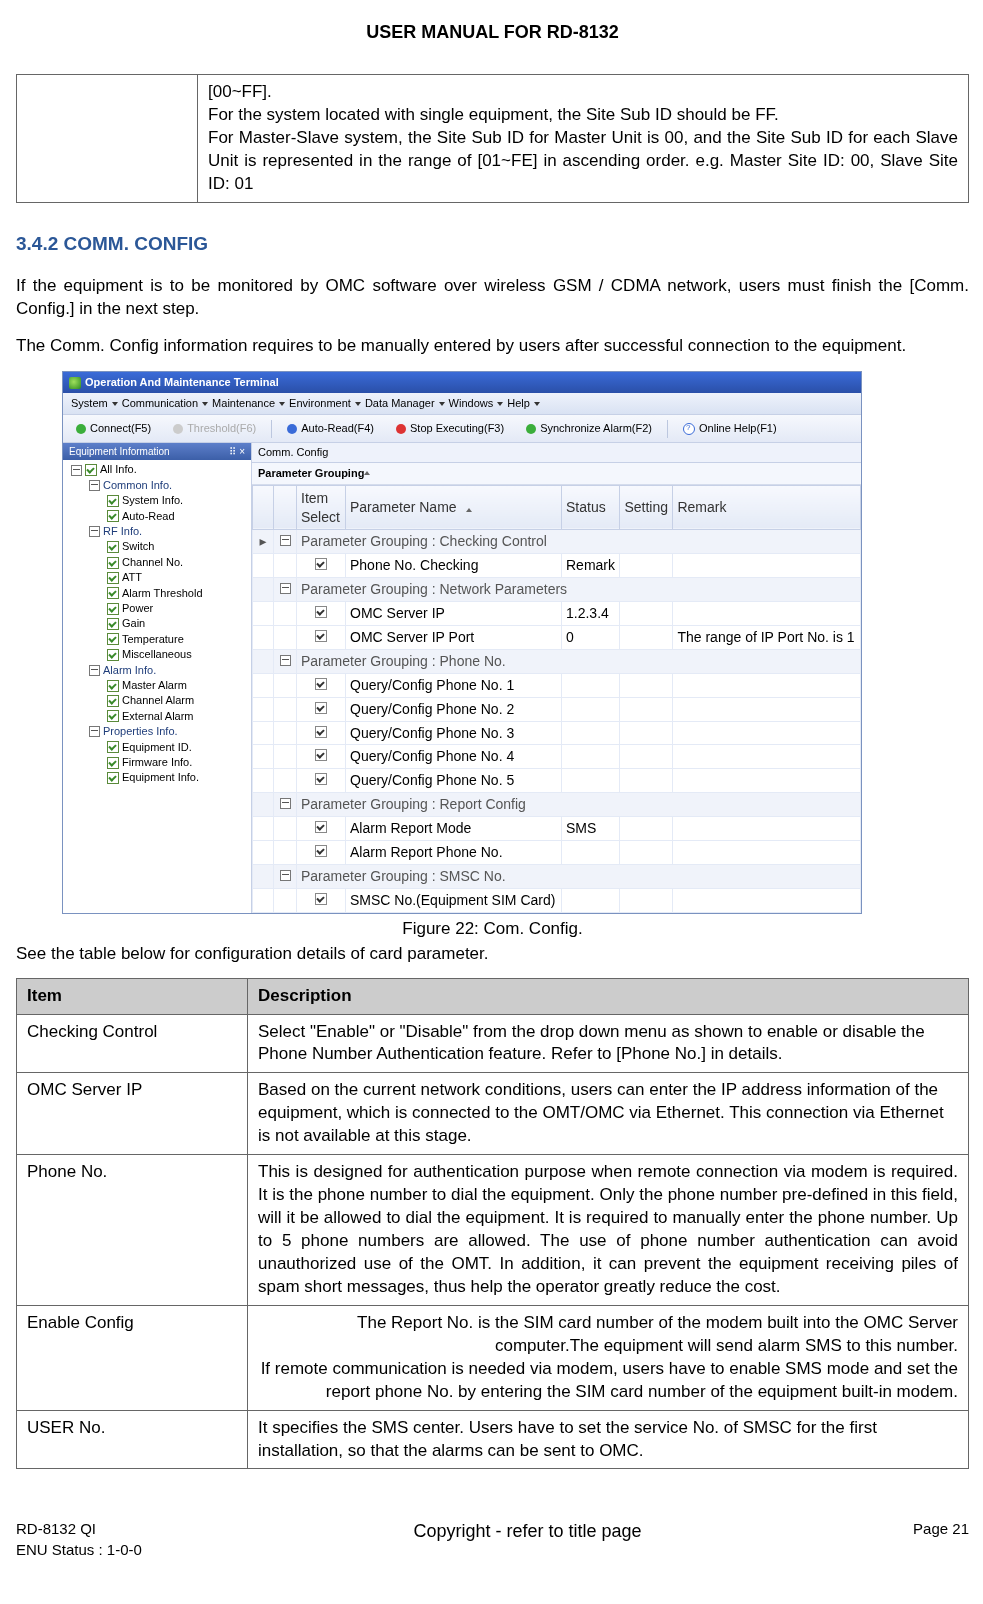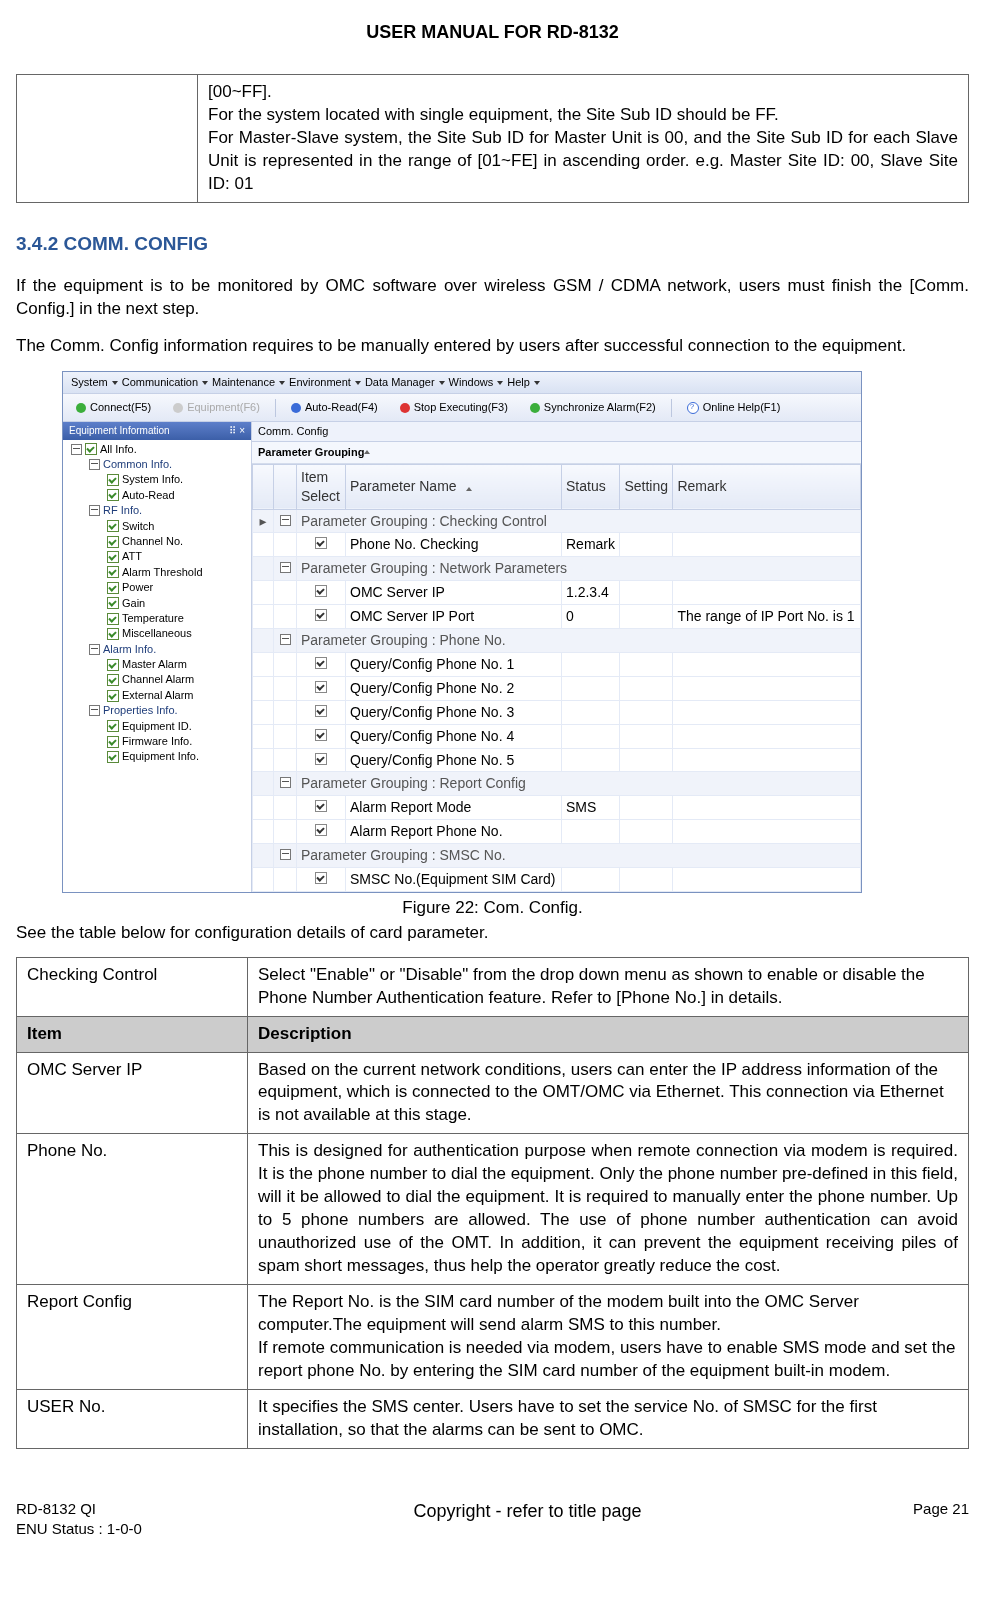--- a/index.html
+++ b/index.html
@@ -202,37 +202,41 @@
 </tbody>
   </table>
 
 <div class="section-heading">3.4.2  COMM. CONFIG</div>
 
 <p class="body-p">If the equipment is to be monitored by OMC software over wireless GSM / CDMA network, users must finish the [Comm. Config.] in the next step.</p>
 <p class="body-p">The Comm. Config information requires to be manually entered by users after successful connection to the equipment.</p>
 
 <div class="figure-box">
   <div class="app-window">
+    <div class="titlebar">
+      <span class="win-icon"></span>
+      <span>Operation And Maintenance Terminal</span>
+    </div>
     <div class="menubar">
       <span>System</span>
       <span>Communication</span>
       <span>Maintenance</span>
       <span>Environment</span>
       <span>Data Manager</span>
       <span>Windows</span>
       <span>Help</span>
     </div>
     <div class="toolbar">
       <span class="tb-btn">
           <span class="dot green"></span>
           <span>Connect(F5)</span>
         </span>
       <span class="tb-btn disabled">
           <span class="dot" style="background:#ccc"></span>
-          <span>Equipment(F6)</span>
+          <span>Threshold(F6)</span>
         </span>
       <span class="tb-sep"></span>
       <span class="tb-btn">
           <span class="dot blue"></span>
           <span>Auto-Read(F4)</span>
         </span>
       <span class="tb-btn">
           <span class="dot red"></span>
           <span>Stop Executing(F3)</span>
         </span>
@@ -487,38 +491,38 @@
     </div>
   </div>
 </div>
 
 <div class="figure-caption">Figure 22: Com. Config.</div>
 <p class="after-fig">See the table below for configuration details of card parameter.</p>
 
 <table class="bordered param-table">
   <tbody>
       <tr>
+    <th>Item</th>
+    <th>Description</th>
+  </tr>
+  <tr>
     <td>Checking Control</td>
     <td style="white-space:pre-line;">Select "Enable" or "Disable" from the drop down menu as shown to enable or disable the Phone Number Authentication feature. Refer to [Phone No.] in details.</td>
-  </tr>
-  <tr>
-    <th>Item</th>
-    <th>Description</th>
   </tr>
   <tr>
     <td>OMC Server IP</td>
     <td style="white-space:pre-line;">Based on the current network conditions, users can enter the IP address information of the equipment, which is connected to the OMT/OMC via Ethernet. This connection via Ethernet is not available at this stage.</td>
   </tr>
   <tr>
     <td>Phone No.</td>
     <td style="white-space:pre-line; text-align:justify;">This is designed for authentication purpose when remote connection via modem is required. It is the phone number to dial the equipment. Only the phone number pre-defined in this field, will it be allowed to dial the equipment. It is required to manually enter the phone number. Up to 5 phone numbers are allowed. The use of phone number authentication can avoid unauthorized use of the OMT. In addition, it can prevent the equipment receiving piles of spam short messages, thus help the operator greatly reduce the cost.</td>
   </tr>
   <tr>
-    <td>Report Config</td>
-    <td style="white-space:pre-line;">The Report No. is the SIM card number of the modem built into the OMC Server computer.The equipment will send alarm SMS to this number.
+    <td>Enable Config</td>
+    <td style="white-space:pre-line;text-align:right;">The Report No. is the SIM card number of the modem built into the OMC Server computer.The equipment will send alarm SMS to this number.
 If remote communication is needed via modem, users have to enable SMS mode and set the report phone No. by entering the SIM card number of the equipment built-in modem.</td>
   </tr>
   <tr>
     <td>USER No.</td>
     <td style="white-space:pre-line;">It specifies the SMS center. Users have to set the service No. of SMSC for the first installation, so that the alarms can be sent to OMC.</td>
   </tr>
 </tbody>
   </table>
 
 <div class="footer">

